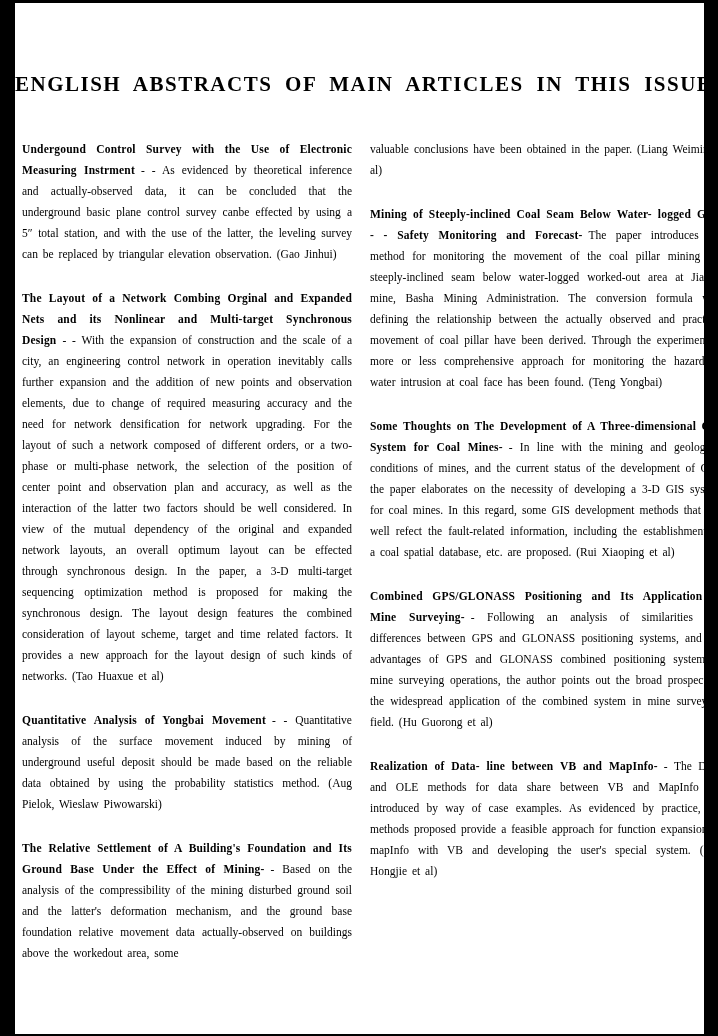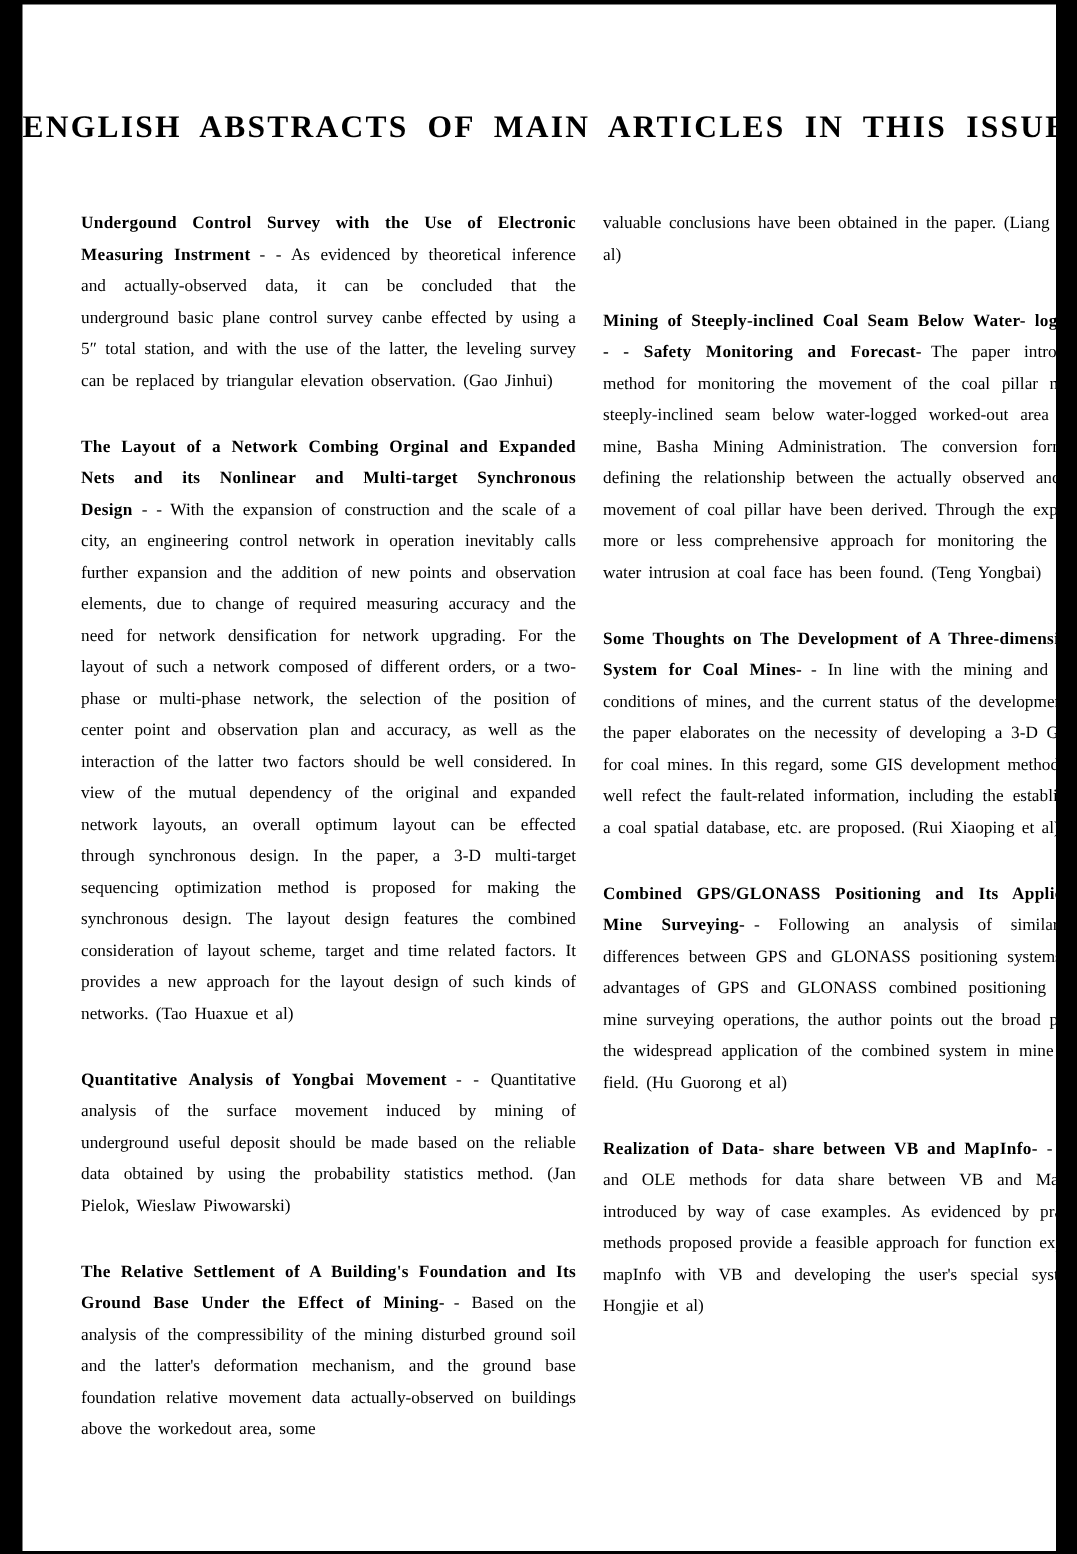--- a/index.html
+++ b/index.html
@@ -33,21 +33,21 @@
     white-space: nowrap;
   }
   .cols {
     display: flex;
     margin-top: 40px;
     padding-left: 7px;
   }
   .col {
     flex: 0 0 auto;
   }
-  .col-left { width: 330px; margin-left: 32px; }
+  .col-left { width: 330px; }
   .col-right { width: 352px; margin-left: 18px; }
   .abstract {
     margin: 0 0 23px 0;
     font-size: 11.5px;
     line-height: 21px;
     text-align: justify;
     word-spacing: 2px;
   }
   .abs-head {
     font-weight: bold;
@@ -66,39 +66,39 @@
   <div class="cols">
 
     <div class="col col-left">
       <p class="abstract">
         <span class="abs-head">Undergound Control Survey with the Use of Electronic Measuring Instrment</span><span class="abs-body">- - As evidenced by theoretical inference and actually-observed data, it can be concluded that the underground basic plane control survey canbe effected by using a 5″ total station, and with the use of the latter, the leveling survey can be replaced by triangular elevation observation. (Gao Jinhui)</span>
       </p>
       <p class="abstract">
         <span class="abs-head">The Layout of a Network Combing Orginal and Expanded Nets and its Nonlinear and Multi-target Synchronous Design</span><span class="abs-body">- - With the expansion of construction and the scale of a city, an engineering control network in operation inevitably calls further expansion and the addition of new points and observation elements, due to change of required measuring accuracy and the need for network densification for network upgrading. For the layout of such a network composed of different orders, or a two-phase or multi-phase network, the selection of the position of center point and observation plan and accuracy, as well as the interaction of the latter two factors should be well considered. In view of the mutual dependency of the original and expanded network layouts, an overall optimum layout can be effected through synchronous design. In the paper, a 3-D multi-target sequencing optimization method is proposed for making the synchronous design. The layout design features the combined consideration of layout scheme, target and time related factors. It provides a new approach for the layout design of such kinds of networks. (Tao Huaxue et al)</span>
       </p>
       <p class="abstract">
-        <span class="abs-head">Quantitative Analysis of Yongbai Movement</span><span class="abs-body">- - Quantitative analysis of the surface movement induced by mining of underground useful deposit should be made based on the reliable data obtained by using the probability statistics method. (Jan Pielok, Wieslaw Piwowarski)</span>
+        <span class="abs-head">Quantitative Analysis of Yongbai Movement</span><span class="abs-body">- - Quantitative analysis of the surface movement induced by mining of underground useful deposit should be made based on the reliable data obtained by using the probability statistics method. (Aug Pielok, Wieslaw Piwowarski)</span>
       </p>
       <p class="abstract">
         <span class="abs-head">The Relative Settlement of A Building's Foundation and Its Ground Base Under the Effect of Mining-</span><span class="abs-body">- Based on the analysis of the compressibility of the mining disturbed ground soil and the latter's deformation mechanism, and the ground base foundation relative movement data actually-observed on buildings above the workedout area, some</span>
       </p>
     </div>
 
     <div class="col col-right">
       <p class="abstract">
         <span class="abs-head"></span><span class="abs-body">valuable conclusions have been obtained in the paper. (Liang Weimin et al)</span>
       </p>
       <p class="abstract">
         <span class="abs-head">Mining of Steeply-inclined Coal Seam Below Water- logged Goaf - - Safety Monitoring and Forecast-</span><span class="abs-body">The paper introduces the method for monitoring the movement of the coal pillar mining the steeply-inclined seam below water-logged worked-out area at Jianjin mine, Basha Mining Administration. The conversion formula well defining the relationship between the actually observed and practical movement of coal pillar have been derived. Through the experiment, a more or less comprehensive approach for monitoring the hazard of water intrusion at coal face has been found. (Teng Yongbai)</span>
       </p>
       <p class="abstract">
         <span class="abs-head">Some Thoughts on The Development of A Three-dimensional GIS System for Coal Mines-</span><span class="abs-body">- In line with the mining and geological conditions of mines, and the current status of the development of GIS, the paper elaborates on the necessity of developing a 3-D GIS system for coal mines. In this regard, some GIS development methods that can well refect the fault-related information, including the establishment of a coal spatial database, etc. are proposed. (Rui Xiaoping et al)</span>
       </p>
       <p class="abstract">
         <span class="abs-head">Combined GPS/GLONASS Positioning and Its Application in Mine Surveying-</span><span class="abs-body">- Following an analysis of similarities and differences between GPS and GLONASS positioning systems, and the advantages of GPS and GLONASS combined positioning system in mine surveying operations, the author points out the broad prospect of the widespread application of the combined system in mine surveying field. (Hu Guorong et al)</span>
       </p>
       <p class="abstract">
-        <span class="abs-head">Realization of Data- share between VB and MapInfo-</span><span class="abs-body">- The DDE and OLE methods for data share between VB and MapInfo are introduced by way of case examples. As evidenced by practice, the methods proposed provide a feasible approach for function expansion of mapInfo with VB and developing the user's special system. (Cao Hongjie et al)</span>
+        <span class="abs-head">Realization of Data- line between VB and MapInfo-</span><span class="abs-body">- The DDE and OLE methods for data share between VB and MapInfo are introduced by way of case examples. As evidenced by practice, the methods proposed provide a feasible approach for function expansion of mapInfo with VB and developing the user's special system. (Cao Hongjie et al)</span>
       </p>
     </div>
 
   </div>
 </div>
 
 </body></html>

